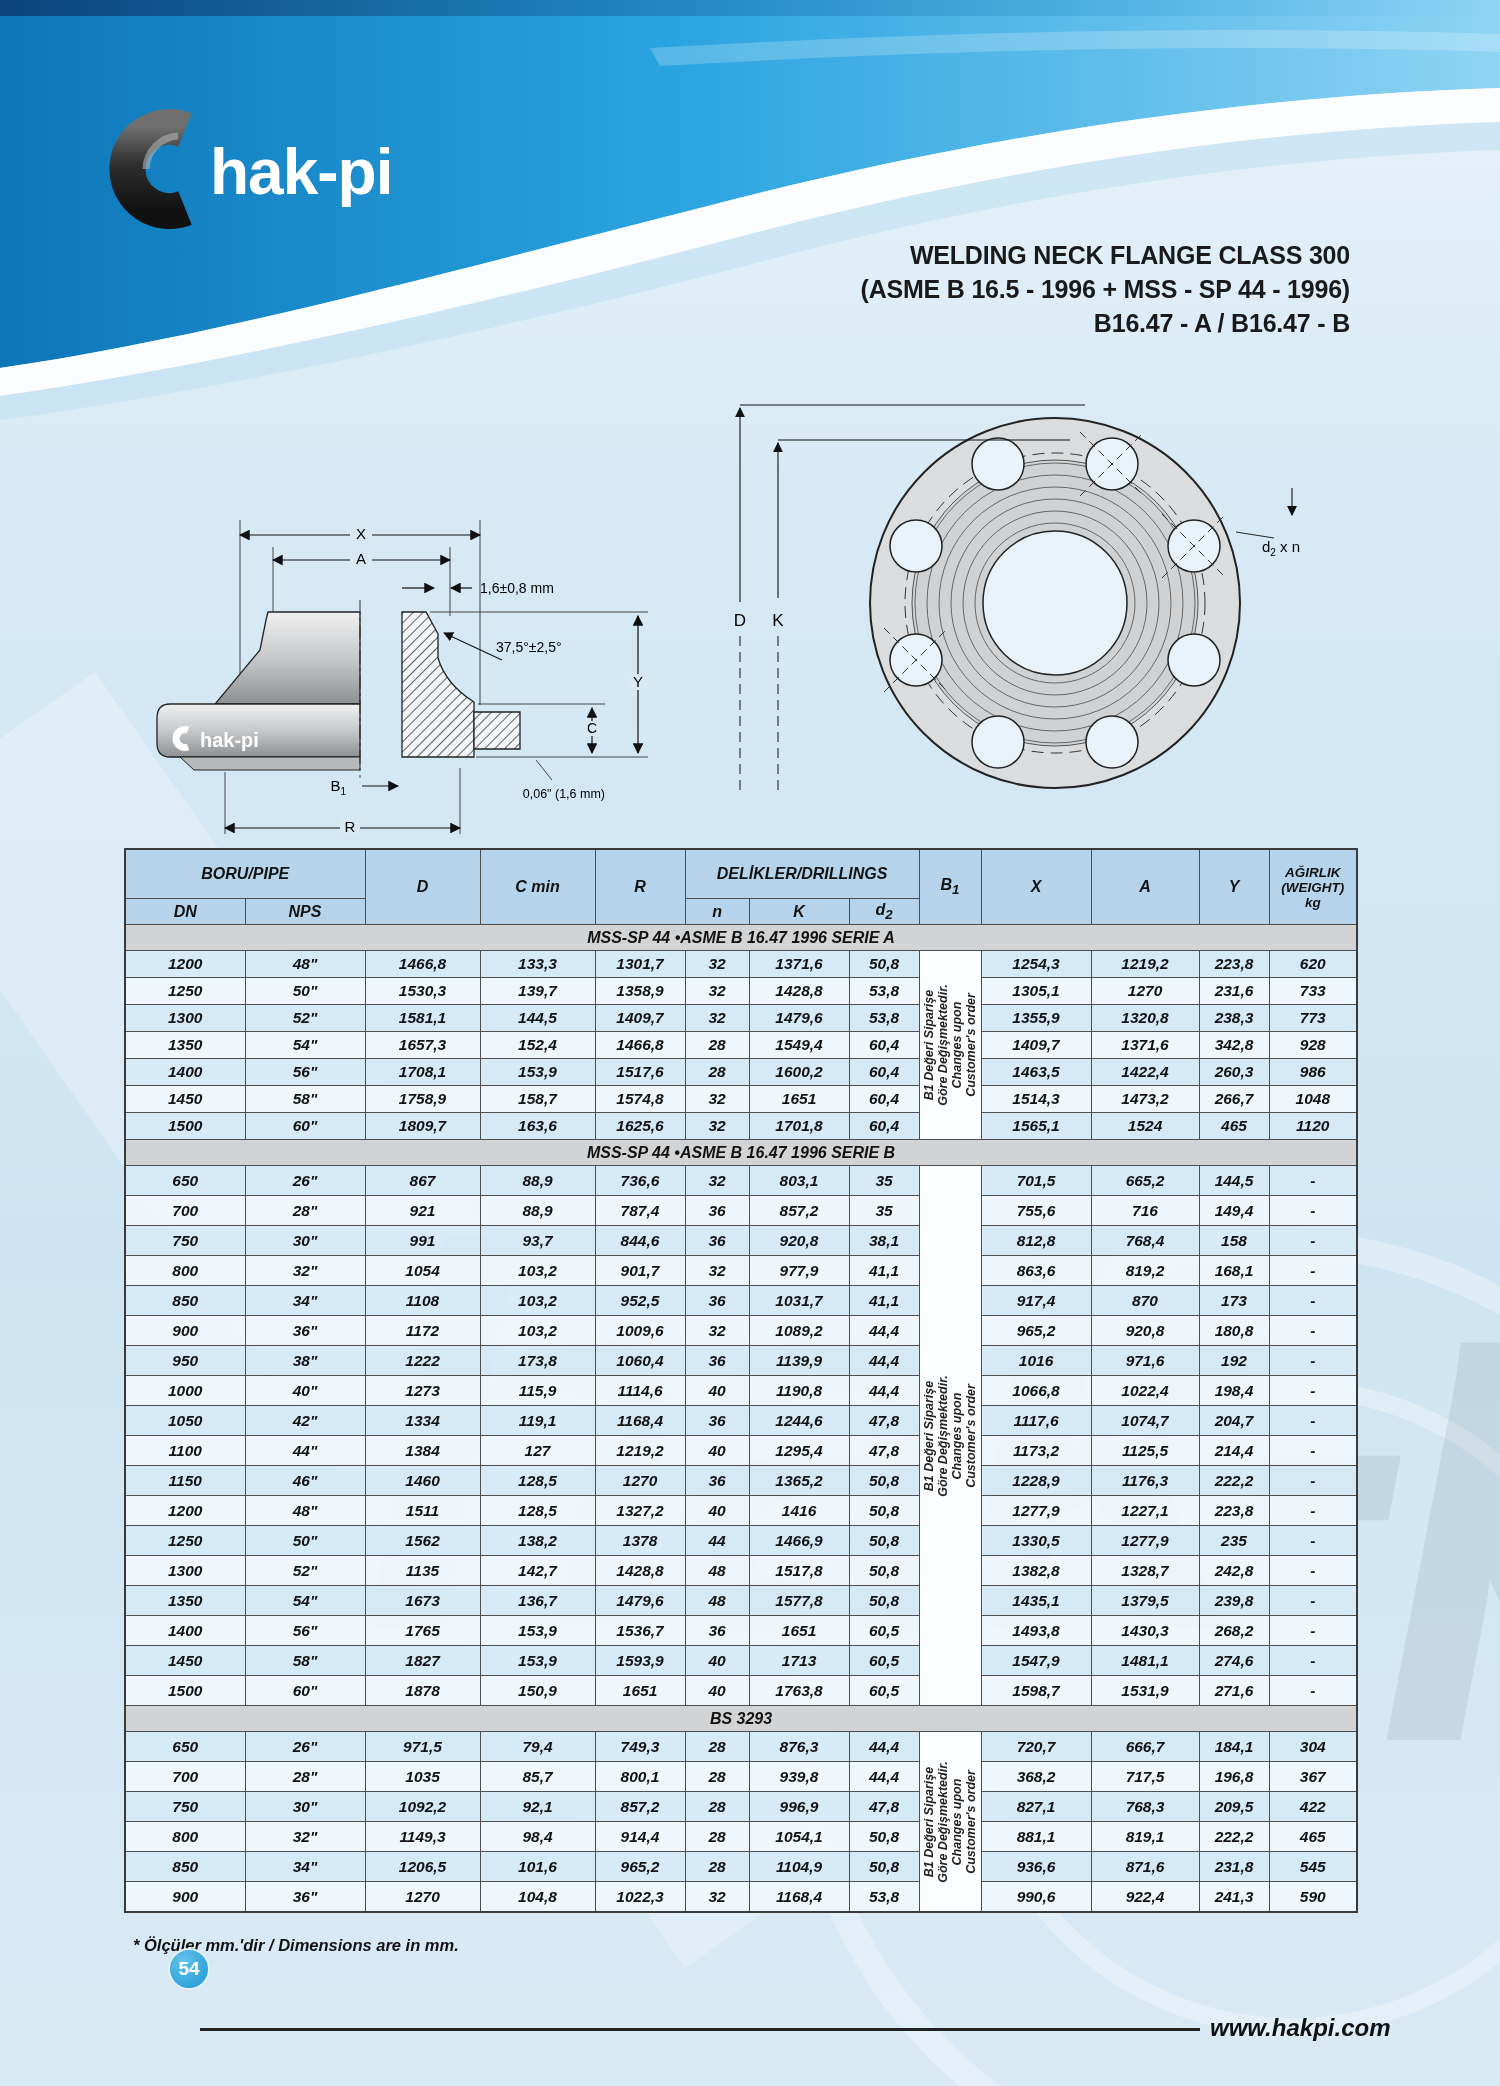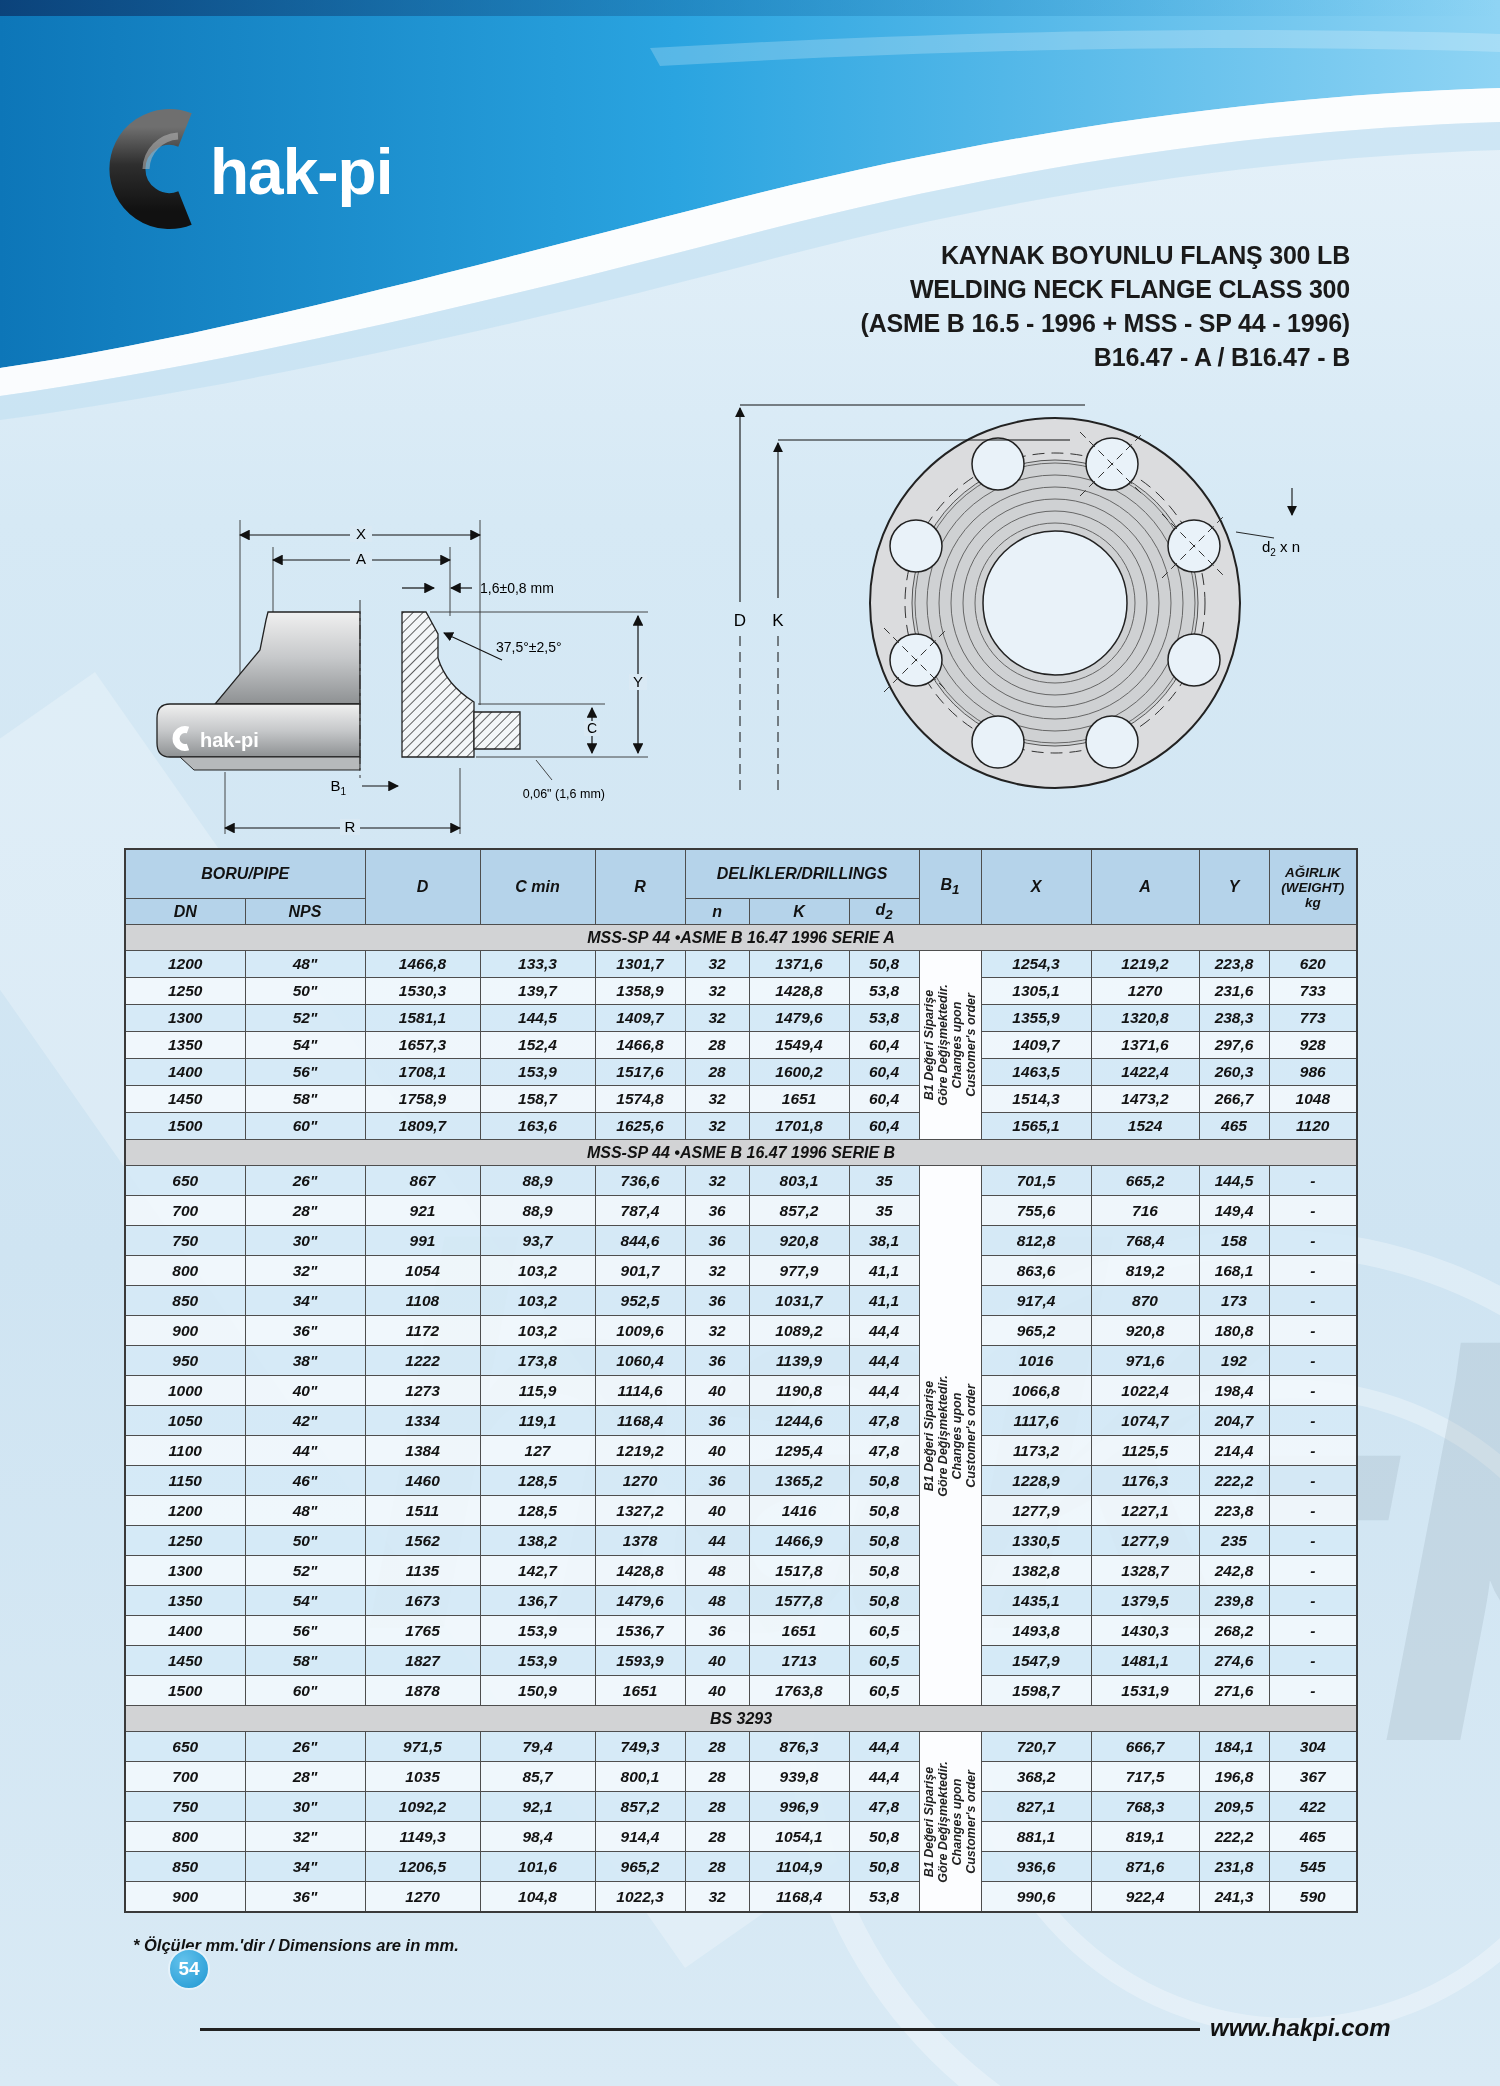--- a/index.html
+++ b/index.html
@@ -97,21 +97,20 @@
       </defs>
       <g>
         <path d="M77,58 A42,42 0 1 0 77,136" fill="none" stroke="url(#pgrad)" stroke-width="36"></path>
         <path d="M70,64 A34,34 0 0 0 38,97" fill="none" stroke="#b9b9b9" stroke-width="7" opacity="0.55"></path>
       </g>
       <text x="102" y="122" font-size="64" font-weight="bold" fill="#ffffff" letter-spacing="-1">hak-pi</text>
     </svg>
   </div>
 
   <div class="title-block">
-    <div>KAYNAK BOYUNLU FLANŞ 300 LB</div>
     <div>WELDING NECK FLANGE CLASS 300</div>
     <div>(ASME B 16.5 - 1996 + MSS - SP 44 - 1996)</div>
     <div>B16.47 - A / B16.47 - B</div>
   </div>
 
   <svg class="drawing" style="left:100px;top:420px;" width="560" height="420" viewBox="0 0 560 420">
     <defs>
       <pattern id="hch" width="7" height="7" patternUnits="userSpaceOnUse" patternTransform="rotate(45)">
         <rect width="7" height="7" fill="#f3f6f8"></rect>
         <line x1="0" y1="0" x2="0" y2="7" stroke="#2b2b2b" stroke-width="1.5"></line>
@@ -323,21 +322,21 @@
           <td>1350</td>
           <td>54"</td>
           <td>1657,3</td>
           <td>152,4</td>
           <td>1466,8</td>
           <td>28</td>
           <td>1549,4</td>
           <td>60,4</td>
           <td>1409,7</td>
           <td>1371,6</td>
-          <td>297,6</td>
+          <td>342,8</td>
           <td>928</td>
         </tr>
         <tr class="data-row sec0">
           <td>1400</td>
           <td>56"</td>
           <td>1708,1</td>
           <td>153,9</td>
           <td>1517,6</td>
           <td>28</td>
           <td>1600,2</td>

